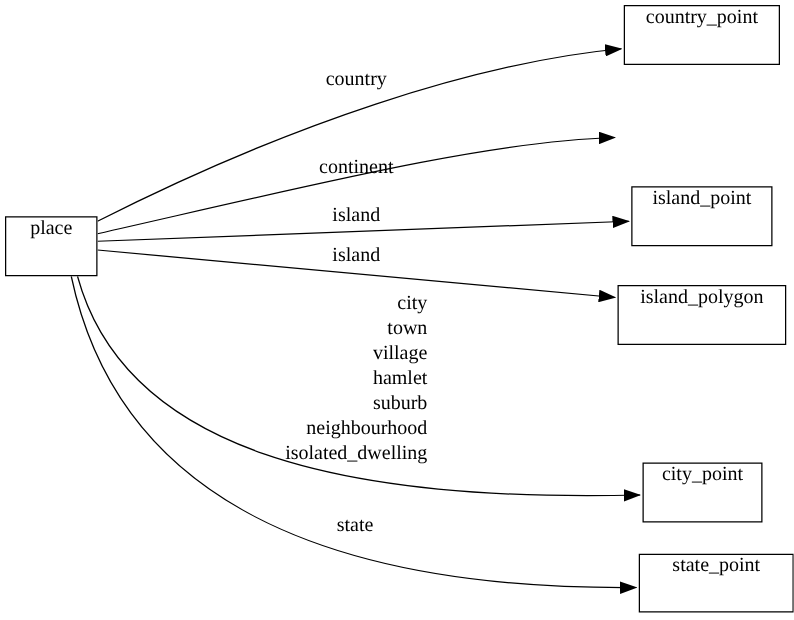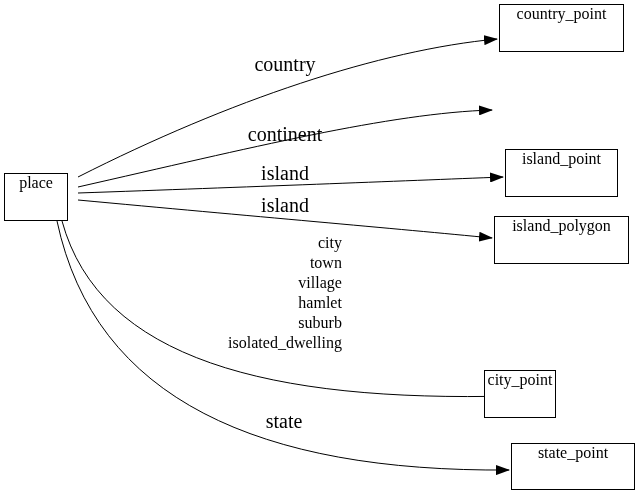--- a/index.html
+++ b/index.html
@@ -29,31 +29,31 @@
     position: absolute;
     box-sizing: border-box;
     border: 1px solid #000000;
     background: #ffffff;
     display: flex;
     align-items: flex-start;
     justify-content: center;
     font-size: 16px;
     white-space: nowrap;
   }
-  .n-place           { left: 4px;   top: 173px; width: 64px;  height: 48px; }
+  .n-place           { left: 4px;   top: 173px; width: 74px;  height: 48px; }
   .n-country-point   { left: 499px; top: 4px;   width: 125px; height: 48px; }
   .n-continent-point { left: 494px; top: 77px;  width: 136px; height: 48px; }
   .n-island-point    { left: 505px; top: 149px; width: 113px; height: 48px; }
-  .n-island-polygon  { left: 494px; top: 216px; width: 135px; height: 48px; }
-  .n-city-point      { left: 484px; top: 370px; width: 72px;  height: 48px; }
+  .n-island-polygon  { left: 494px; top: 228px; width: 135px; height: 48px; }
+  .n-city-point      { left: 514px; top: 370px; width: 96px;  height: 48px; }
   .n-state-point     { left: 511px; top: 443px; width: 124px; height: 47px; }
   .edge-label {
     position: absolute;
     transform: translate(-50%, -50%);
-    font-size: 20px;
+    font-size: 16px;
     white-space: nowrap;
     background: transparent;
   }
   .l-country   { left: 285px; top: 64px;  }
   .l-continent { left: 285px; top: 122px; margin-top: 12px; }
   .l-island1   { left: 285px; top: 173px; }
   .l-island2   { left: 285px; top: 205px; }
   .l-state     { left: 284px; top: 421px; }
   .edge-label-block {
     position: absolute;
@@ -109,18 +109,19 @@
   <div class="edge-label l-continent">continent</div>
   <div class="edge-label l-island1">island</div>
   <div class="edge-label l-island2">island</div>
 
   <div class="edge-label-block">
     <span>city</span>
     <span>town</span>
     <span>village</span>
     <span>hamlet</span>
     <span>suburb</span>
+    <span>neighbourhood</span>
     <span>isolated_dwelling</span>
   </div>
 
   <div class="edge-label l-state">state</div>
 
 </div>
 
 </body></html>

